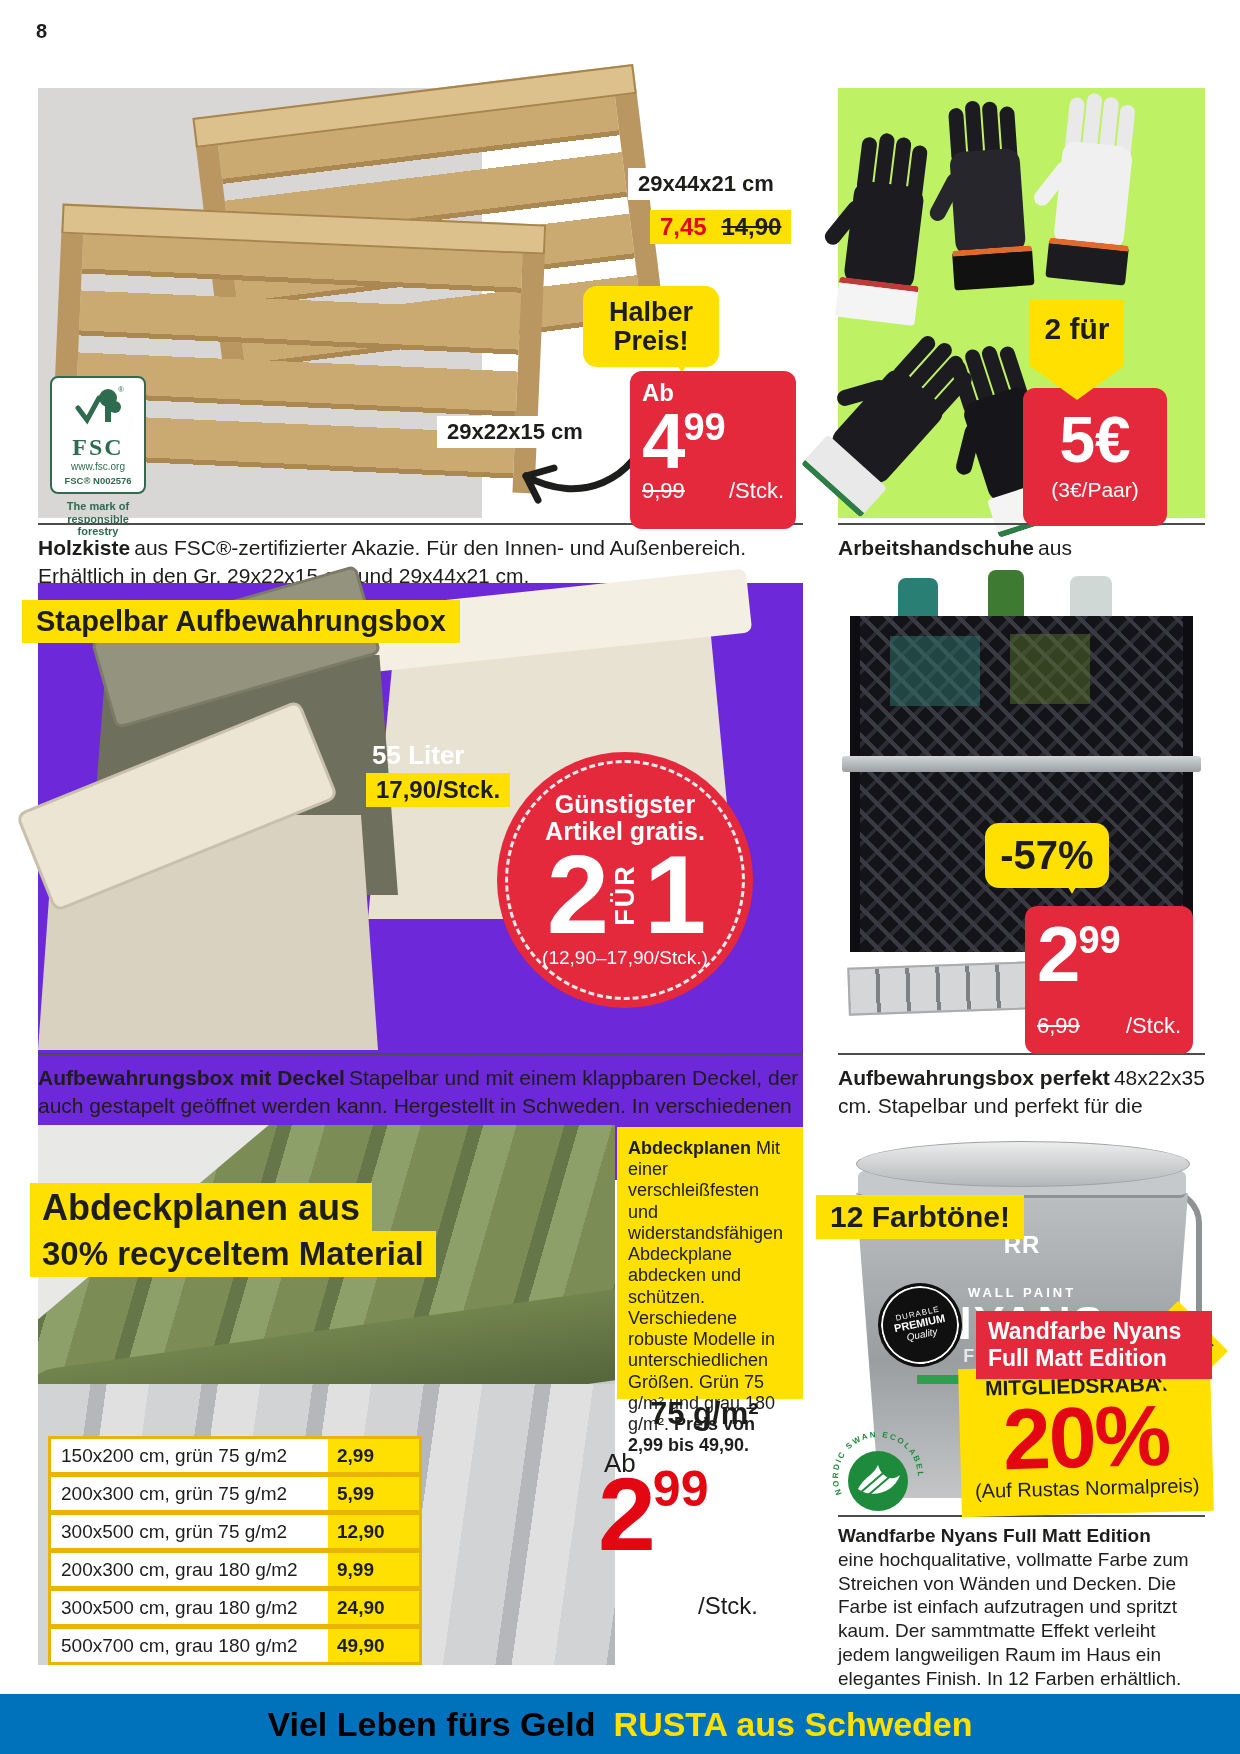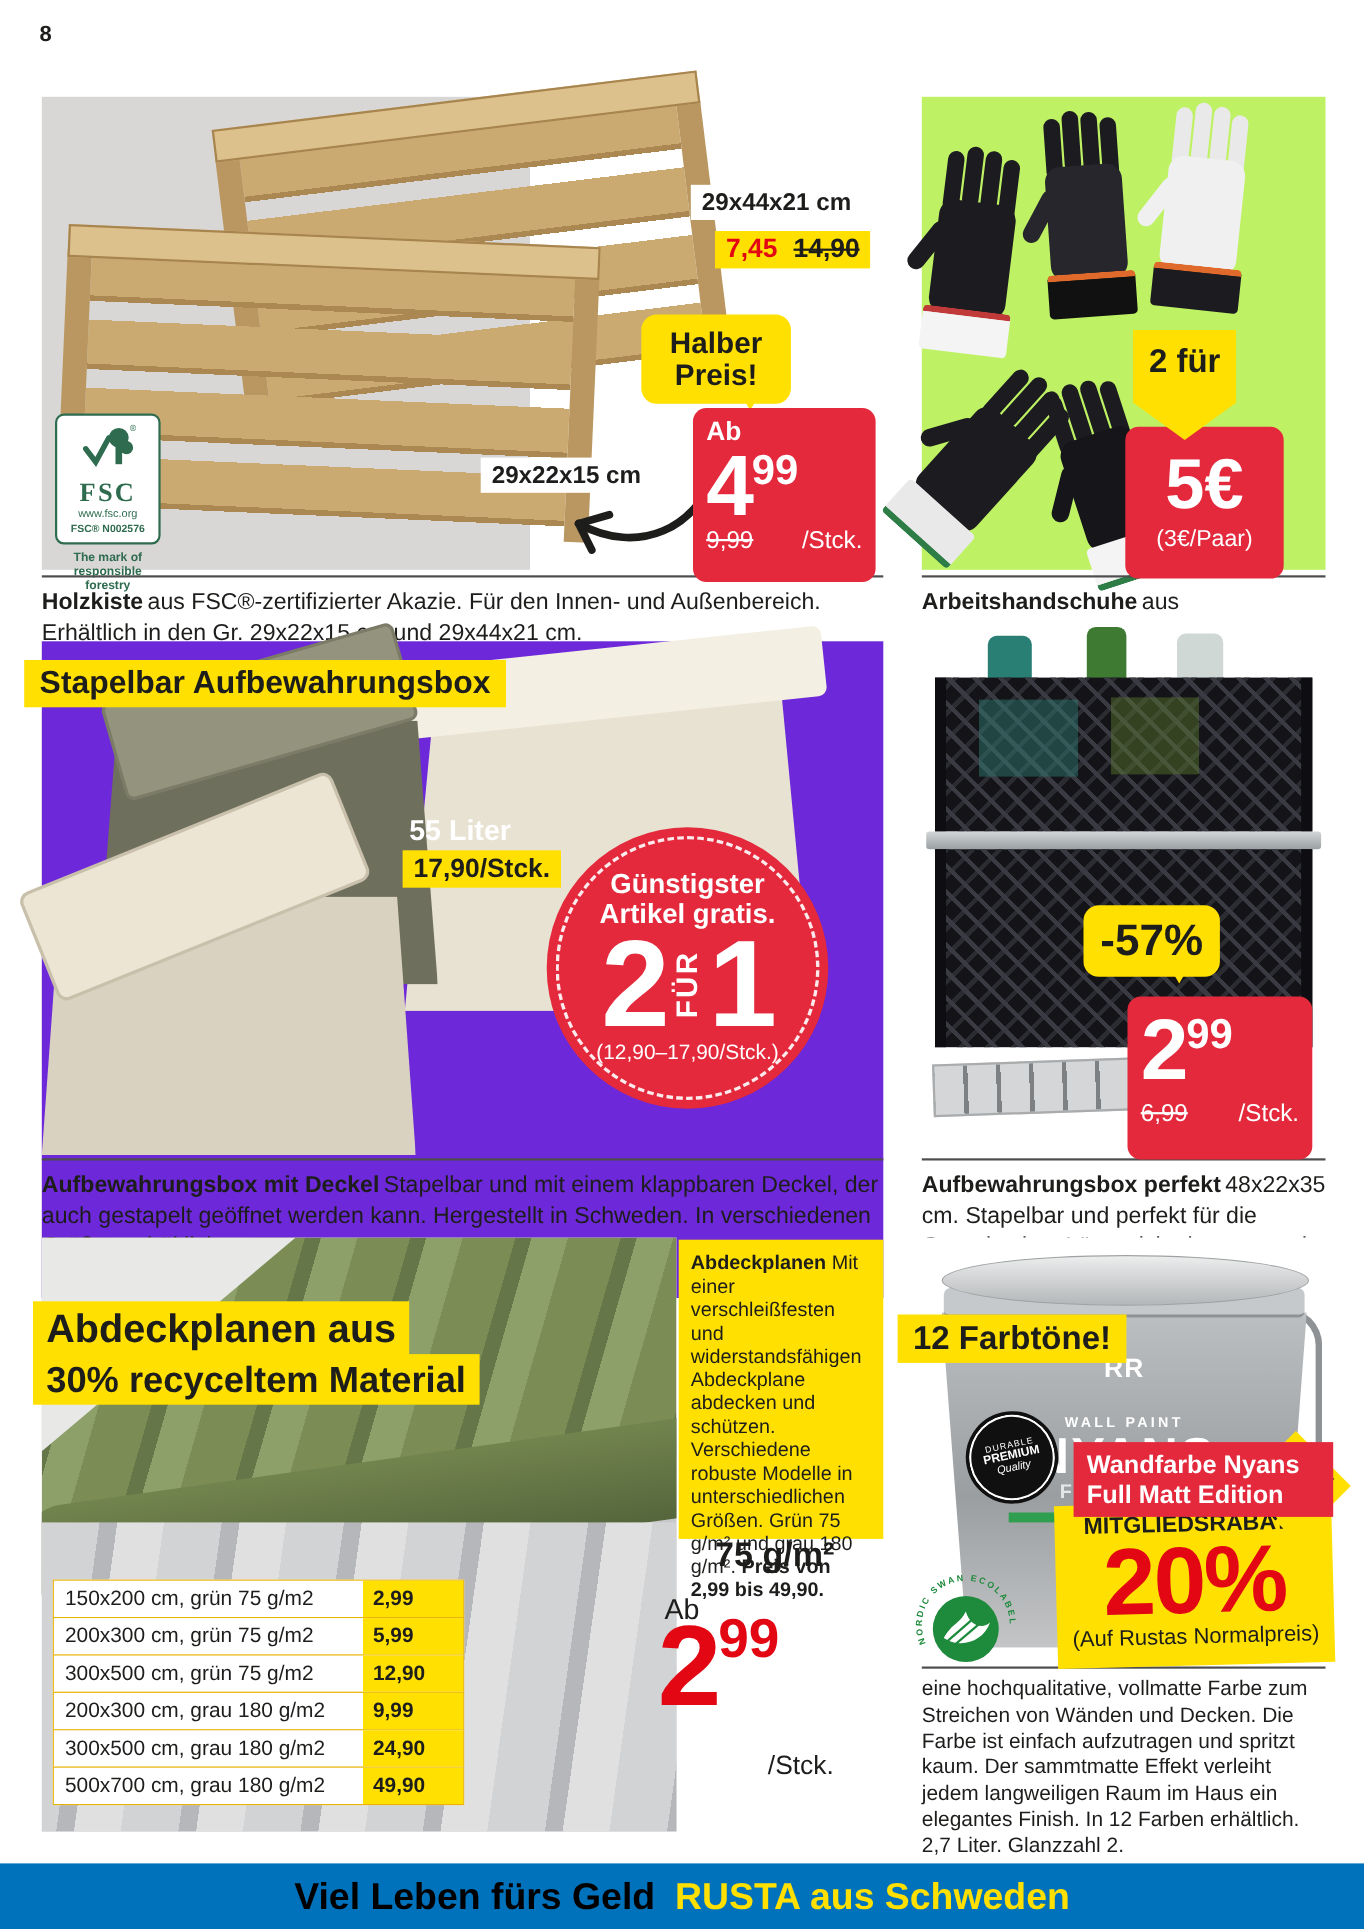--- a/index.html
+++ b/index.html
@@ -54,21 +54,21 @@
                        border-radius:50%;}
   .offer-note{font-weight:bold;font-size:25px;line-height:1.08;width:190px;}
   .offer-big{display:flex;align-items:center;justify-content:center;margin-top:2px;}
   .offer-big .n{font-weight:bold;font-size:112px;line-height:.85;letter-spacing:-3px;}
   .fuer-wrap{width:38px;height:96px;position:relative;}
   .fuer{position:absolute;left:50%;top:50%;transform:translate(-50%,-50%) rotate(-90deg);
         font-weight:bold;font-size:27px;letter-spacing:2px;}
   .offer-range{font-size:19px;margin-top:4px;}
   
   .ttable{left:48px;top:1437px;width:374px;z-index:7;font-size:19px;}
-  .trow{display:flex;height:33px;border:1px solid #eab308;margin-top:-1px;background:#fff;align-items:stretch;}
+  .trow{display:flex;height:33px;border:3px solid #eab308;margin-top:-1px;background:#fff;align-items:stretch;}
   .trow .tsize{flex:1;display:flex;align-items:center;padding-left:10px;}
   .trow .tprice{width:82px;background:#ffe000;font-weight:bold;display:flex;align-items:center;padding-left:9px;}
   
   .bucket{position:absolute;left:18px;top:16px;width:332px;height:360px;}
   .bucket .lid{position:absolute;left:0;top:0;width:332px;height:44px;border-radius:50%;
                background:linear-gradient(#eceded,#b4b7b9);border:1px solid #9fa2a4;}
   .bucket .rim2{position:absolute;left:2px;top:30px;width:328px;height:24px;background:#c6c9cb;
                 border-radius:6px;border-bottom:3px solid #8f9294;}
   .bucket .body{position:absolute;left:0;top:52px;width:332px;height:305px;
                 clip-path:polygon(0 0,100% 0,93% 100%,7% 100%);
@@ -251,21 +251,21 @@
       <div style="position:absolute;left:150px;top:18px;width:80px;height:70px;background:#5c7a2f;opacity:.45;"></div>
     </div>
     <div class="rimbar" style="top:196px;"></div>
     <div class="lattice" style="top:212px;height:180px;"></div>
     <div class="abs" style="left:10px;right:30px;top:402px;height:44px;background:#d4d6d7;border:2px solid #a9abad;
          transform:rotate(-2deg);background-image:repeating-linear-gradient(90deg,rgba(0,0,0,0) 0 26px,#7e8183 26px 30px);"></div>
 
     <div class="bubble" style="left:147px;top:263px;width:116px;padding:10px 4px;font-size:40px;z-index:6;">-57%</div>
     <div class="abs redcard" style="left:187px;top:346px;width:144px;height:132px;z-index:5;">
       <div class="big" style="margin-top:6px;"><span>2</span><sup>99</sup></div>
-      <div class="foot" style="margin-top:10px;text-align:center;">
+      <div class="foot" style="margin-top:24px;text-align:center;">
         <span class="strike">6,99</span>
         <span>/Stck.</span>
       </div>
     </div>
   </div>
 
   <div class="abs divider" style="left:38px;top:1053px;width:765px;">
     <p class="desc">
       <b>Aufbewahrungsbox mit Deckel</b><span>Stapelbar und mit einem klappbaren Deckel, der auch gestapelt geöffnet werden kann. Hergestellt in Schweden. In verschiedenen Größen erhältlich.</span>
     </p>
@@ -389,20 +389,21 @@
       <path d="M26,58 C34,44 40,46 46,34 C50,48 62,50 68,44 C62,62 40,68 26,58 Z" fill="#fff"></path>
       <path d="M28,62 l30,-26 M34,66 l28,-24" stroke="#1e8a3c" stroke-width="2"></path>
       <text font-size="8" fill="#1e8a3c" font-weight="bold" letter-spacing="2">
         <textPath href="#ecoArc" startOffset="18%">NORDIC SWAN ECOLABEL</textPath>
       </text>
     </svg>
   </div>
 
   <div class="abs divider" style="left:838px;top:1515px;width:367px;">
     <p class="desc" style="font-size:19px;line-height:1.25;padding-top:7px;">
+      <b style="display:block;margin:0;">Wandfarbe Nyans Full Matt Edition</b>
       <span>eine hochqualitative, vollmatte Farbe zum Streichen von Wänden und Decken. Die Farbe ist einfach aufzutragen und spritzt kaum. Der sammtmatte Effekt verleiht jedem langweiligen Raum im Haus ein elegantes Finish. In 12 Farben erhältlich. 2,7 Liter. Glanzzahl 2.</span>
     </p>
   </div>
 
   <div class="abs footer">
     <span style="color:#000000;">Viel Leben fürs Geld</span>
     <span style="color:#ffe000;">RUSTA aus Schweden</span>
   </div>
 
 </div>

